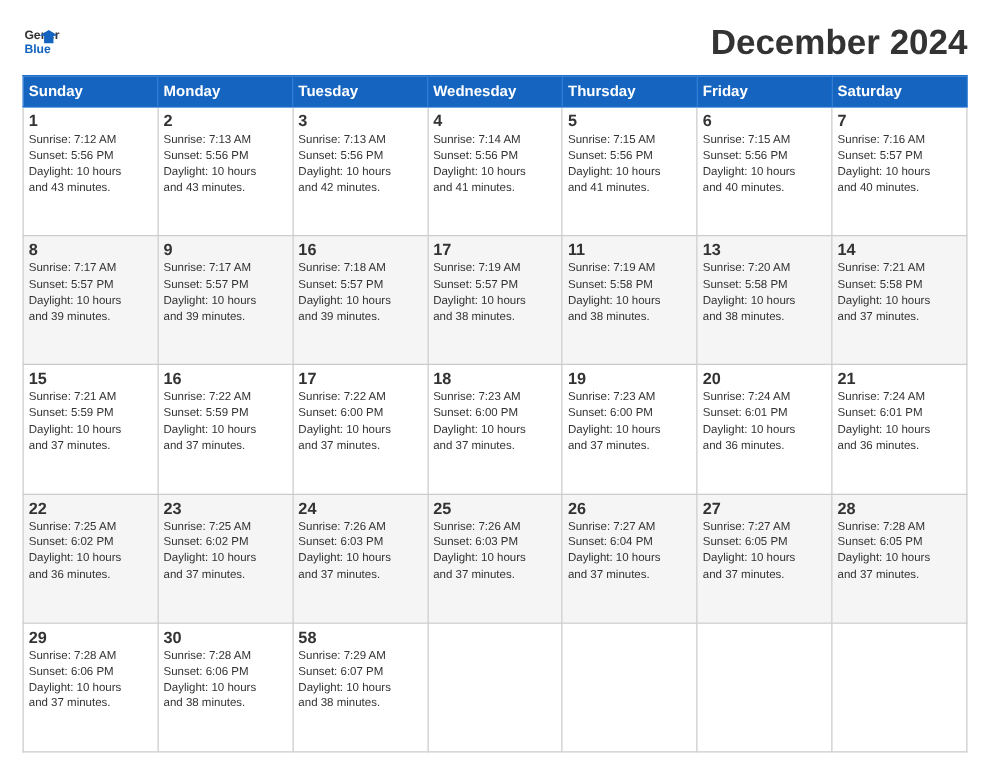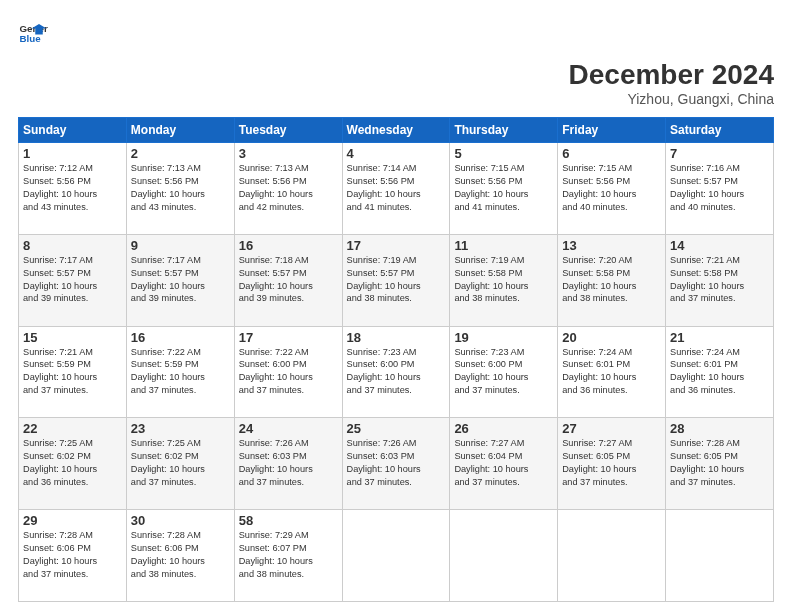--- a/index.html
+++ b/index.html
@@ -32,21 +32,20 @@
       width: 30px;
       height: 30px;
     }
     .title-block {
       text-align: right;
     }
     .month-title {
       font-size: 28px;
       font-weight: bold;
       color: #333;
-      margin-top: 41px;
     }
     .location {
       font-size: 14px;
       color: #555;
     }
     .calendar {
       width: 100%;
       border-collapse: collapse;
       flex: 1;
     }
@@ -98,21 +97,20 @@
   <div class="header">
     <div class="logo">
       <svg class="logo-icon" viewBox="0 0 40 40">
         <text x="2" y="18" font-size="13" font-weight="bold" fill="#333" font-family="Arial">General</text>
         <text x="2" y="32" font-size="13" font-weight="bold" fill="#1565c0" font-family="Arial">Blue</text>
         <polygon points="28,8 38,14 33,14 33,22 23,22 23,14 18,14" fill="#1565c0"></polygon>
       </svg>
     </div>
     <div class="title-block">
       <div class="month-title">December 2024</div>
-      <div class="location">Yizhou, Guangxi, China</div>
     </div>
   </div>
 
   <table class="calendar">
     <thead>
       <tr>
       <th>Sunday</th>
           <th>Monday</th>
           <th>Tuesday</th>
           <th>Wednesday</th>

